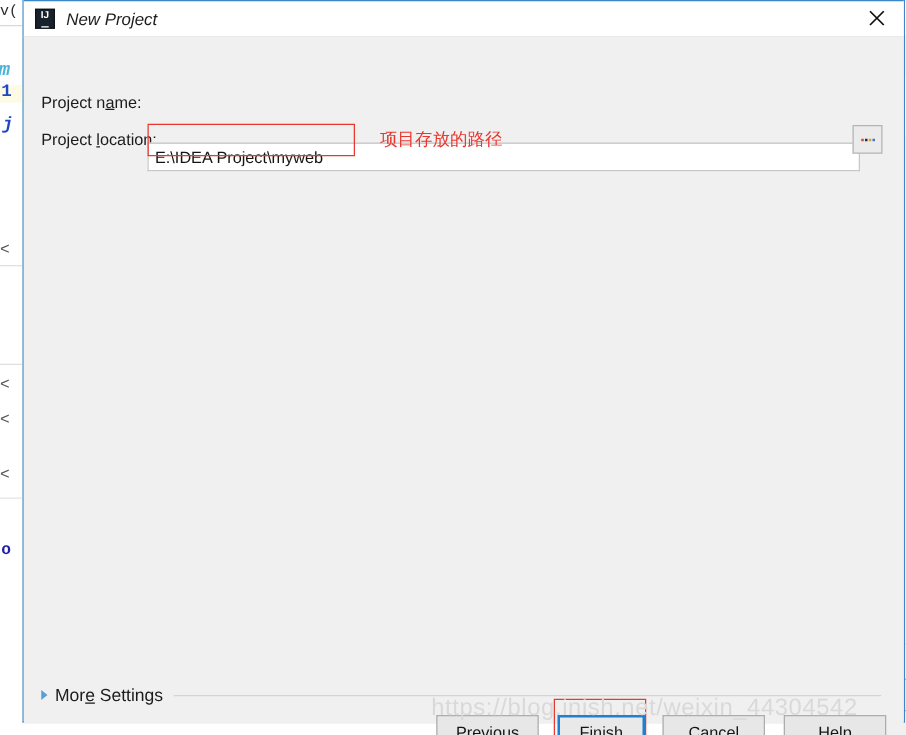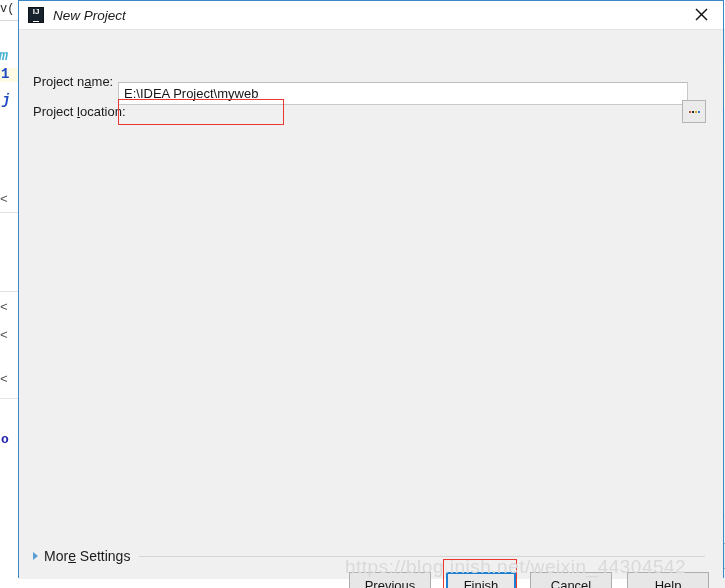--- a/index.html
+++ b/index.html
@@ -62,21 +62,21 @@
   .txt-field{
     box-sizing:border-box;background:#ffffff;
     font-size:13px;color:#151515;font-family:"Liberation Sans",sans-serif;
     padding:2px 5px;outline:none;
   }
   #proj-name-field{
     position:absolute;left:99px;top:40px;width:588px;height:23px;
     border:1px solid #3a8ad0;
   }
   #proj-loc-field{
-    position:absolute;left:99px;top:52px;width:570px;height:23px;
+    position:absolute;left:99px;top:84px;width:570px;height:23px;
     border:1px solid #c8c8c8;border-top-color:#bdbdbd;
   }
   .browse-btn{
     position:absolute;left:663px;top:70px;width:24px;height:23px;
     background:#ebebeb;border:1px solid #b4b4b4;box-sizing:border-box;
     display:flex;align-items:center;justify-content:center;cursor:default;
   }
   .dots{display:flex;gap:1px;align-items:flex-end;}
   .dots i{display:block;width:2px;height:2px;}
 
@@ -189,20 +189,21 @@
     <div class="browse-btn">
       <span class="dots">
         <i style="background:#d24a3a;"></i>
           <i style="background:#2b2b2b;"></i>
           <i style="background:#d8a52a;"></i>
           <i style="background:#3a78c8;"></i>
       </span>
     </div>
 
     <div class="annot-box" id="annot-location"></div>
+    <div class="annot-text" id="annot-path-text">项目存放的路径</div>
 
     <div class="more-settings">
       <span class="tri"></span>
       <span class="more-label"><span>Mor</span><u>e</u><span> Settings</span></span>
       <span class="more-rule"></span>
     </div>
 
     <div class="btn-bar">
       <div class="btn" id="btn-previous">Previous</div>
       <div class="btn" id="btn-finish">

